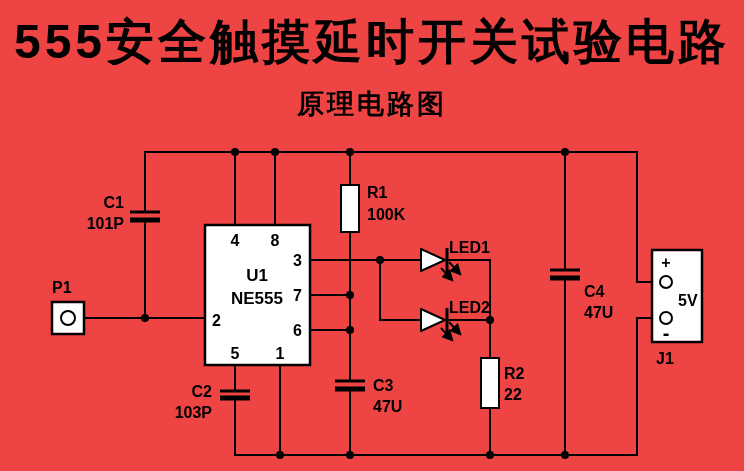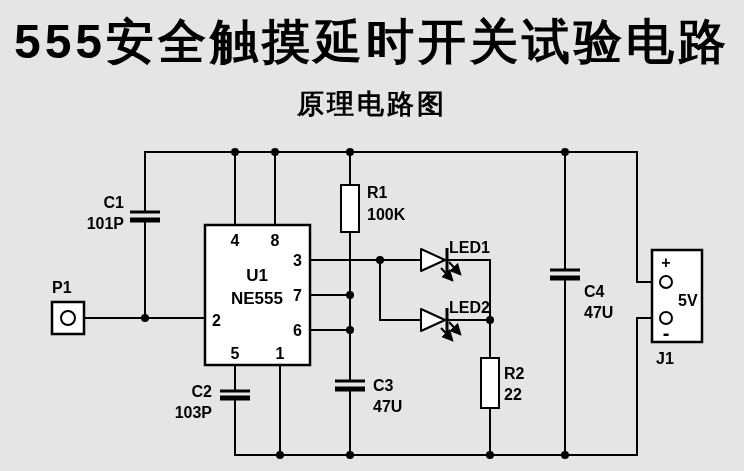--- a/index.html
+++ b/index.html
@@ -1,19 +1,19 @@
 <!DOCTYPE html>
 <html><head>
 <meta charset="utf-8">
 <style>
   html,body{margin:0;padding:0;background:#ffffff;}
   .page{
     position:relative;
     width:744px;height:471px;
-    background:#e5e5e5;
+    background:#ef4444;
     overflow:hidden;
     font-family:"Liberation Sans","DejaVu Sans",sans-serif;
   }
   svg text{
     font-family:"Liberation Sans","DejaVu Sans",sans-serif;
     font-weight:bold;
     fill:#000000;
   }
   .t-title{font-size:48px;letter-spacing:4px;}
   .t-sub{font-size:27px;letter-spacing:3px;}

